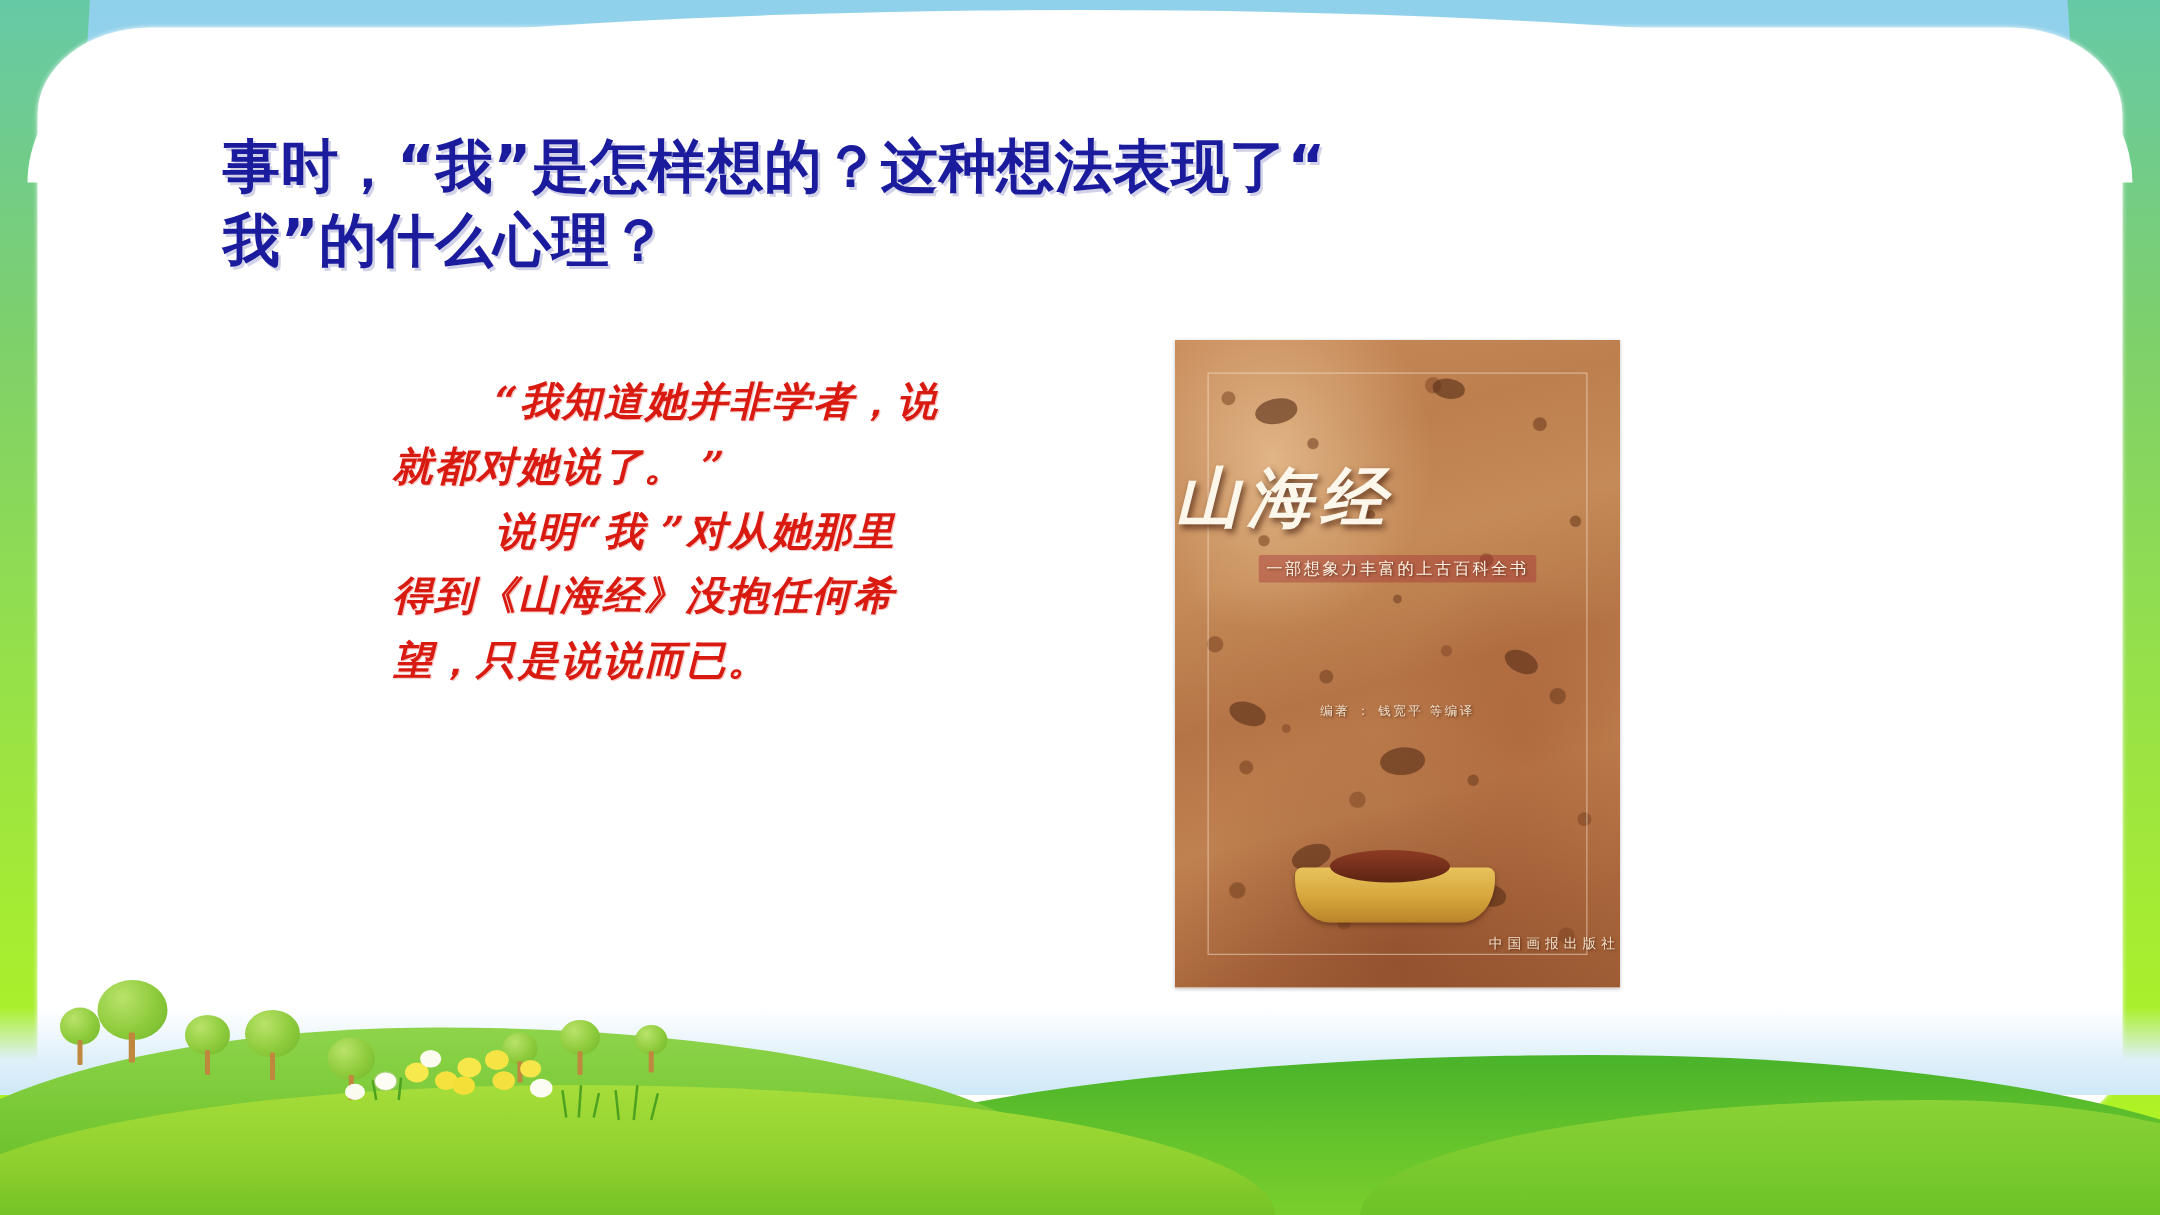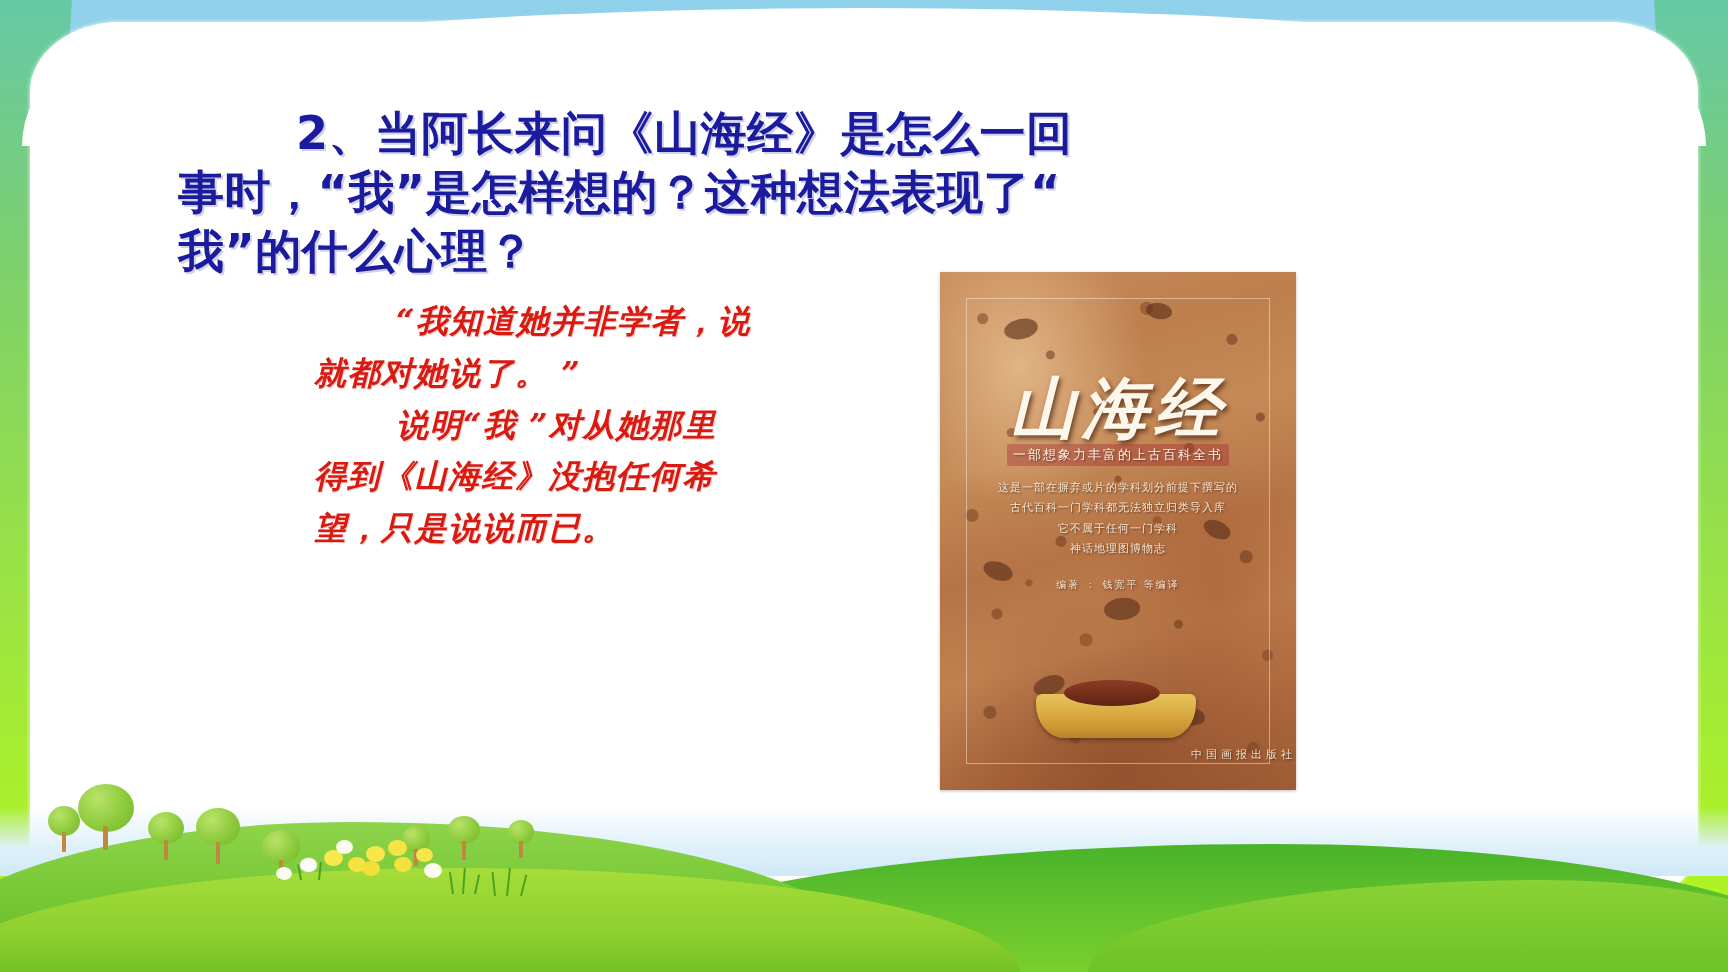--- a/index.html
+++ b/index.html
@@ -148,46 +148,45 @@
       radial-gradient(circle at 63% 86%,#68391b 0 4px,transparent 5px),
       radial-gradient(circle at 88% 92%,#7d4525 0 6px,transparent 7px),
       radial-gradient(circle at 50% 40%,#6b3c1e 0 3px,transparent 4px),
       radial-gradient(circle at 25% 60%,#7c4525 0 3px,transparent 4px);
   }
   .book-frame{
     position:absolute;left:26px;top:26px;right:26px;bottom:26px;
     border:1px solid rgba(255,245,230,.45);
   }
   .book-title{
-    position:absolute;left:0;right:0;top:92px;text-align:center;
+    position:absolute;left:0;right:0;top:92px;
     color:#fdf6ea;
     font-family:"DejaVu Serif","Liberation Serif",serif;
     font-style:italic;font-weight:700;
-    font-size:66px;letter-spacing:6px;
+    font-size:52px;letter-spacing:6px;
     text-shadow:2px 3px 5px rgba(70,30,12,.75);
   }
   .book-sub{
     position:absolute;left:0;right:0;top:172px;text-align:center;
     color:#fff4e6;font-size:13px;letter-spacing:2px;
     text-shadow:1px 1px 2px rgba(80,35,14,.8);
   }
   .book-sub .bar{
     display:inline-block;padding:2px 6px;
     background:rgba(160,40,50,.38);border-radius:2px;
   }
   .book-blurb{
     position:absolute;left:34px;right:34px;top:206px;text-align:center;
     color:#f6e6d2;font-size:11px;line-height:1.85;letter-spacing:1px;
     text-shadow:1px 1px 2px rgba(80,35,14,.85);
   }
   .book-author{
     position:absolute;left:0;right:0;top:290px;text-align:center;
     color:#f2e2cd;font-size:10px;letter-spacing:2px;
     text-shadow:1px 1px 2px rgba(80,35,14,.85);
-    margin-top:16px;
   }
   .book-publisher{
     position:absolute;left:0;right:0;bottom:28px;text-align:right;
     color:#f0dfc8;font-size:11px;letter-spacing:4px;
     text-shadow:1px 1px 2px rgba(80,35,14,.85);
   }
   .book-vessel{
     position:absolute;left:96px;bottom:52px;width:160px;height:44px;
     background:linear-gradient(180deg,#e8c25c 0%,#d6a63c 55%,#b9842a 100%);
     border-radius:6px 6px 28px 28px/6px 6px 34px 34px;
@@ -212,21 +211,20 @@
 
   <div class="side-green left"></div>
   <div class="side-green right"></div>
 
   <div class="pillow"></div>
   <div class="pillow-top-curve"></div>
   <div class="pillow-corner pc-tl"></div>
   <div class="pillow-corner pc-tr"></div>
 
   <div class="title-block">
-    <div class="l1">2、当阿长来问《山海经》是怎么一回</div>
     <div>事时，“我”是怎样想的？这种想法表现了“</div>
     <div>我”的什么心理？</div>
   </div>
 
   <div class="body-block">
     <p class="ind">“我知道她并非学者，说</p>
     <p>就都对她说了。 ”</p>
     <p class="ind">说明“我 ”对从她那里</p>
     <p>得到《山海经》没抱任何希</p>
     <p>望，只是说说而已。</p>
@@ -244,26 +242,20 @@
     <div class="book-creature" style="left:66%;top:84%;width:30px;height:18px;transform:rotate(10deg);"></div>
 
     <div class="book-frame"></div>
 
     <div class="book-title">山海经</div>
 
     <div class="book-sub">
       <span class="bar">一部想象力丰富的上古百科全书</span>
     </div>
 
-    <div class="book-blurb">
-      <div>这是一部在摒弃或片的学科划分前提下撰写的</div>
-      <div>古代百科一门学科都无法独立归类导入库</div>
-      <div>它不属于任何一门学科</div>
-      <div>神话地理图博物志</div>
-    </div>
 
     <div class="book-author">编著 ： 钱宽平 等编译</div>
 
     <div class="book-vessel"></div>
 
     <div class="book-publisher">中国画报出版社</div>
   </div>
 
   <div class="meadow">
     <div class="haze"></div>

